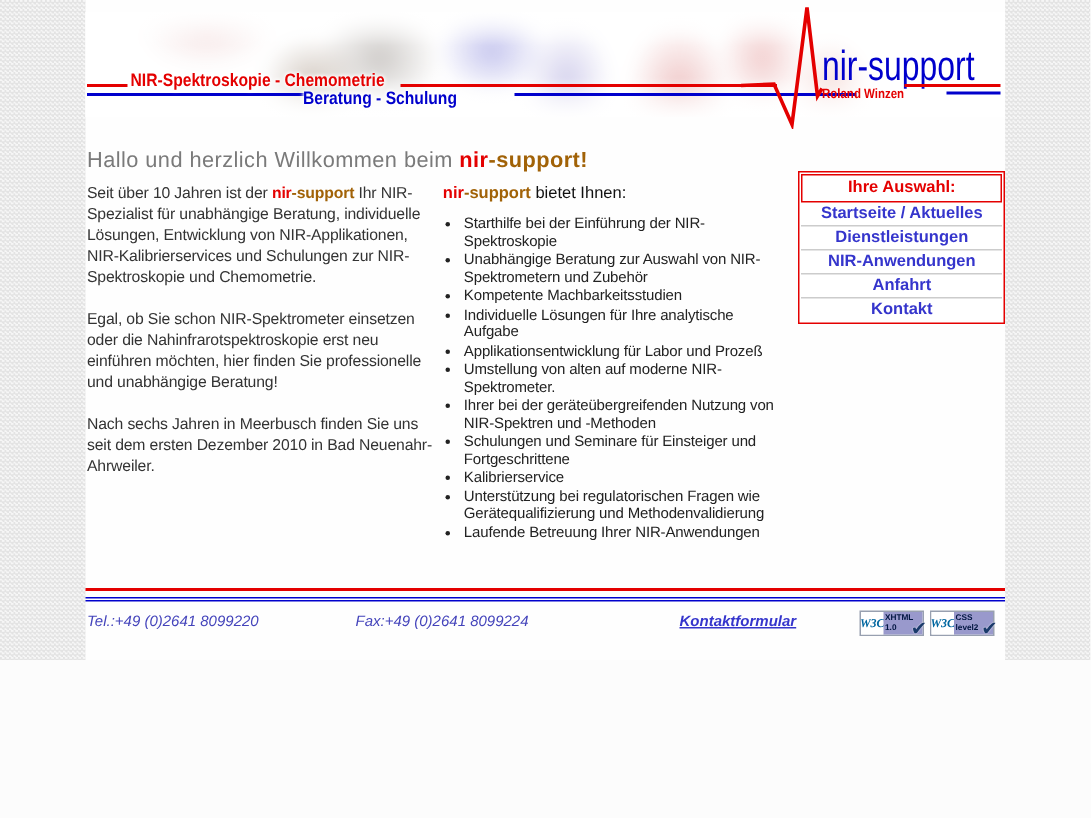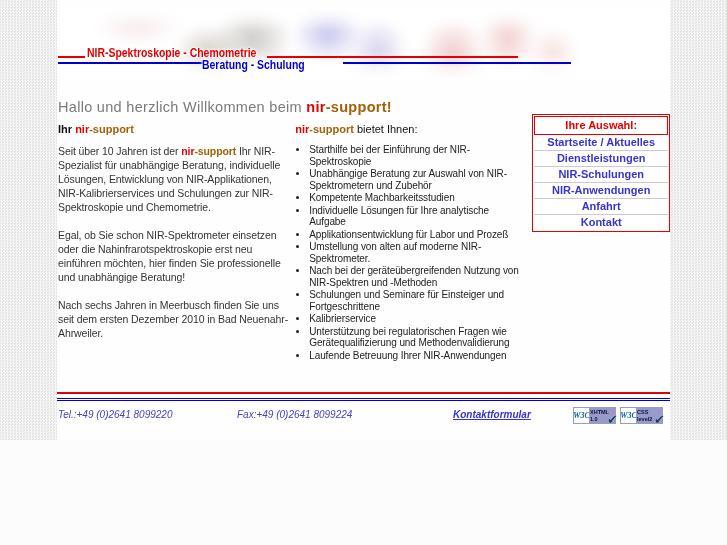--- a/index.html
+++ b/index.html
@@ -106,56 +106,63 @@
         <div class="collage-art"></div>
         <div class="collage-fade"></div>
       </div>
       <div class="bline red" id="rl1"></div>
       <div class="bline red" id="rl2"></div>
       <div class="bline blue" id="bl1"></div>
       <div class="bline blue" id="bl2"></div>
       <div class="tagline tag-red">NIR-Spektroskopie - Chemometrie</div>
       <div class="tagline tag-blue">Beratung - Schulung</div>
 
+      <div class="logo">
+        <svg width="56" height="84" viewBox="0 0 56 84">
+          <polyline points="0,55 22,54 34,81 44,3 51,62 54,57" fill="none" stroke="#e40000" stroke-width="2.4" stroke-linejoin="miter"></polyline>
+        </svg>
+        <div class="logo-text">nir-support</div>
+        <div class="logo-sub">Roland Winzen</div>
+        <div class="logo-ul-red"></div>
+        <div class="logo-ul-blue"></div>
+      </div>
     </div>
 
     <h1 class="welcome"><span>Hallo und herzlich Willkommen beim </span><span class="brand-red">nir</span><span class="brand-blue">-support!</span></h1>
 
     <div class="cols">
 
       <div class="col-left">
-        <div class="col-head"><span>Ihr </span><span class="brand-red">nir</span><span class="brand-blue">-support</span></div>
         <p><span>Seit über 10 Jahren ist der </span><b class="brand-red">nir</b><b class="brand-blue">-support</b><span> Ihr NIR-Spezialist für unabhängige Beratung, individuelle Lösungen, Entwicklung von NIR-Applikationen, NIR-Kalibrierservices und Schulungen zur NIR-Spektroskopie und Chemometrie.</span></p>
         <p>Egal, ob Sie schon NIR-Spektrometer einsetzen oder die Nahinfrarotspektroskopie erst neu einführen möchten, hier finden Sie professionelle und unabhängige Beratung!</p>
         <p>Nach sechs Jahren in Meerbusch finden Sie uns seit dem ersten Dezember 2010 in Bad Neuenahr-Ahrweiler.</p>
       </div>
 
       <div class="col-right">
         <div class="col-head"><span class="brand-red">nir</span><span class="brand-blue">-support</span><span style="font-weight:normal"> bietet Ihnen:</span></div>
         <ul class="services-list">
             <li>Starthilfe bei der Einführung der NIR-Spektroskopie</li>
             <li>Unabhängige Beratung zur Auswahl von NIR-Spektrometern und Zubehör</li>
             <li>Kompetente Machbarkeitsstudien</li>
             <li>Individuelle Lösungen für Ihre analytische Aufgabe</li>
             <li>Applikationsentwicklung für Labor und Prozeß</li>
             <li>Umstellung von alten auf moderne NIR-Spektrometer.</li>
-            <li>Nach bei der geräteübergreifenden Nutzung von NIR-Spektren und -Methoden</li>
+            <li>Ihrer bei der geräteübergreifenden Nutzung von NIR-Spektren und -Methoden</li>
             <li>Schulungen und Seminare für Einsteiger und Fortgeschrittene</li>
             <li>Kalibrierservice</li>
             <li>Unterstützung bei regulatorischen Fragen wie Gerätequalifizierung und Methodenvalidierung</li>
             <li>Laufende Betreuung Ihrer NIR-Anwendungen</li>
           </ul>
       </div>
 
       <div class="sidebar">
         <div class="sb-title">Ihre Auswahl:</div>
         <div class="sb-items">
             <div class="sb-item">Startseite / Aktuelles</div>
             <div class="sb-item">Dienstleistungen</div>
-            <div class="sb-item">NIR-Schulungen</div>
             <div class="sb-item">NIR-Anwendungen</div>
             <div class="sb-item">Anfahrt</div>
             <div class="sb-item">Kontakt</div>
           </div>
       </div>
 
     </div>
 
     <div class="footer">
       <div class="f-redline"></div>

